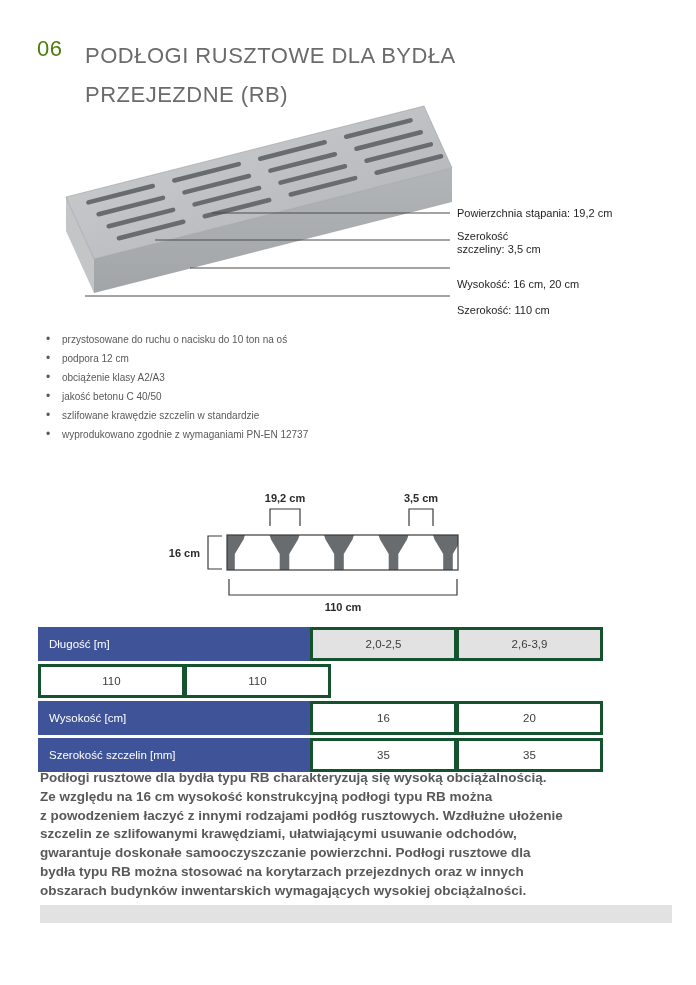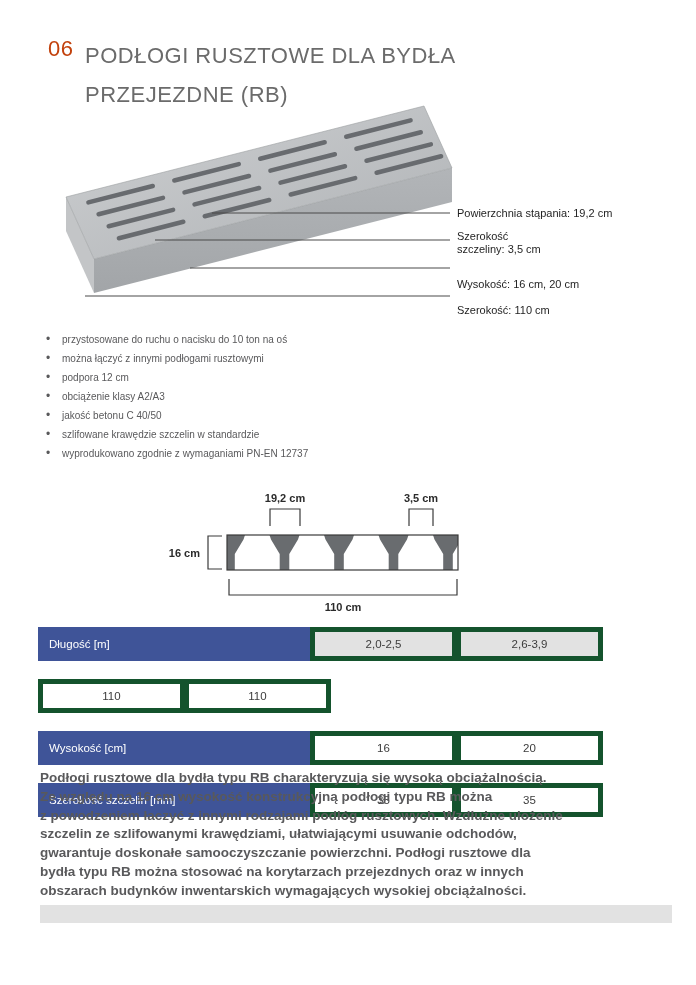--- a/index.html
+++ b/index.html
@@ -1,41 +1,41 @@
 <!DOCTYPE html>
 <html><head>
 <meta charset="utf-8">
 <style>
   html,body{margin:0;padding:0;background:#ffffff;}
   .page{
     position:relative;width:696px;height:985px;background:#ffffff;overflow:hidden;
     font-family:"Liberation Sans","DejaVu Sans",sans-serif;color:#58585a;
   }
   
-  .page-number{position:absolute;left:48px;top:36px;font-size:22px;color:#c2410c;letter-spacing:.5px;}
+  .page-number{position:absolute;left:37px;top:36px;font-size:22px;color:#4d7c0f;letter-spacing:.5px;}
   .page-title{position:absolute;left:85px;top:36px;font-size:22px;line-height:39px;color:#6b6b6b;letter-spacing:.5px;white-space:pre-line;}
   
   .figure-svg{position:absolute;left:0;top:0;width:696px;height:330px;}
   .fig-label{position:absolute;left:457px;font-size:11px;font-weight:normal;color:#1f1f1f;line-height:13px;white-space:pre-line;}
   .fig-label.l1{top:207px;}
   .fig-label.l2{top:230px;}
   .fig-label.l3{top:278px;}
   .fig-label.l4{top:304px;}
   
   .bullets{position:absolute;left:40px;top:330px;width:620px;margin:0;padding:0;list-style:none;}
   .bullets li{position:relative;padding-left:22px;font-size:10px;line-height:19px;color:#59595b;}
   .bullets li::before{content:"•";position:absolute;left:6px;top:0;color:#59595b;font-size:12px;}
   
   .diagram-svg{position:absolute;left:0;top:480px;width:696px;height:145px;}
   .dim-text{font-family:"Liberation Sans","DejaVu Sans",sans-serif;font-size:11px;font-weight:bold;fill:#2b2b2b;}
   
   .spec-table{position:absolute;left:38px;top:627px;width:566px;}
-  .spec-row{display:flex;height:34px;margin-bottom:18px;}
+  .spec-row{display:flex;height:34px;margin-bottom:3px;}
   .spec-label{width:272px;background:#3f5498;color:#ffffff;font-size:11.5px;display:flex;align-items:center;padding-left:11px;box-sizing:border-box;}
-  .spec-val{width:147px;display:flex;align-items:center;justify-content:center;font-size:11.5px;color:#3c3c3c;background:#ffffff;border:5px solid #14532d;box-sizing:border-box;}
+  .spec-val{width:147px;display:flex;align-items:center;justify-content:center;font-size:11.5px;color:#3c3c3c;background:#ffffff;border:3px solid #14532d;box-sizing:border-box;}
   .spec-val + .spec-val{margin-left:-1px;}
   .spec-row.head .spec-val{background:#e2e2e2;}
   
   .body-paragraph{position:absolute;left:40px;top:769px;width:640px;font-size:13.5px;line-height:18.8px;color:#59595b;white-space:pre-line;font-weight:bold;}
   
   .bottom-bar{position:absolute;left:40px;top:905px;width:632px;height:18px;background:#e2e2e2;}
 </style>
 </head>
 <body>
 
@@ -90,21 +90,20 @@
     </g>
   </svg>
   <div class="fig-label l1">Powierzchnia stąpania: 19,2 cm</div>
   <div class="fig-label l2">Szerokość
 szczeliny: 3,5 cm</div>
   <div class="fig-label l3">Wysokość: 16 cm, 20 cm</div>
   <div class="fig-label l4">Szerokość: 110 cm</div>
 
   <ul class="bullets">
     <li>przystosowane do ruchu o nacisku do 10 ton na oś</li>
-    <li>można łączyć z innymi podłogami rusztowymi</li>
     <li>podpora 12 cm</li>
     <li>obciążenie klasy A2/A3</li>
     <li>jakość betonu C 40/50</li>
     <li>szlifowane krawędzie szczelin w standardzie</li>
     <li>wyprodukowano zgodnie z wymaganiami PN-EN 12737</li>
   </ul>
 
   <svg class="diagram-svg" viewBox="0 480 696 145" xmlns="http://www.w3.org/2000/svg">
     <defs>
       <clipPath id="csClip">

